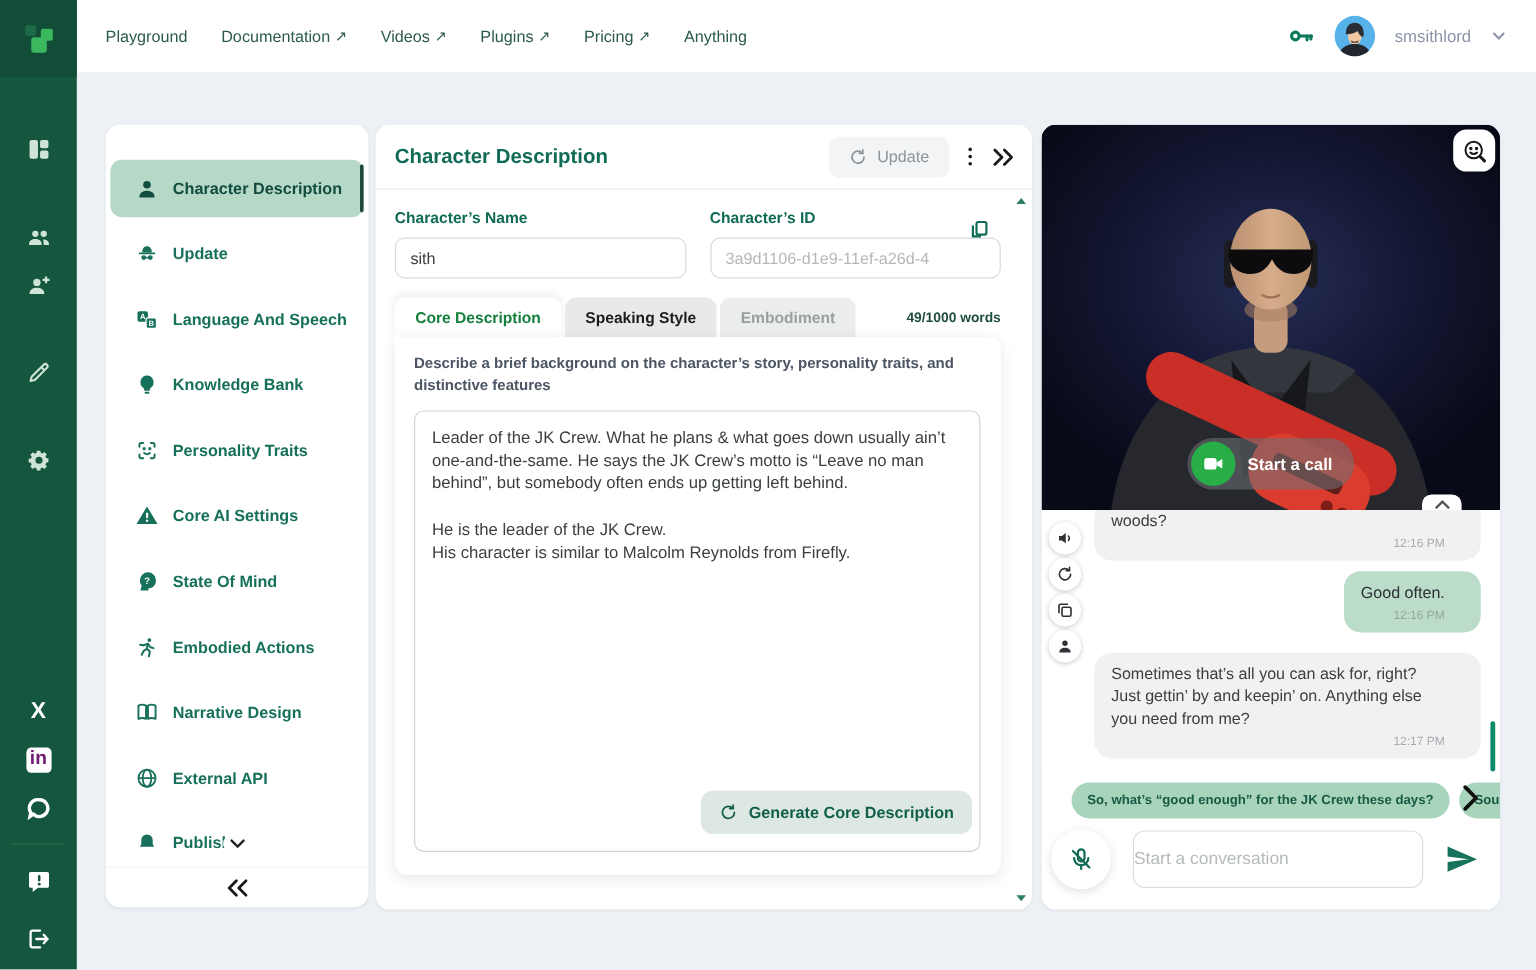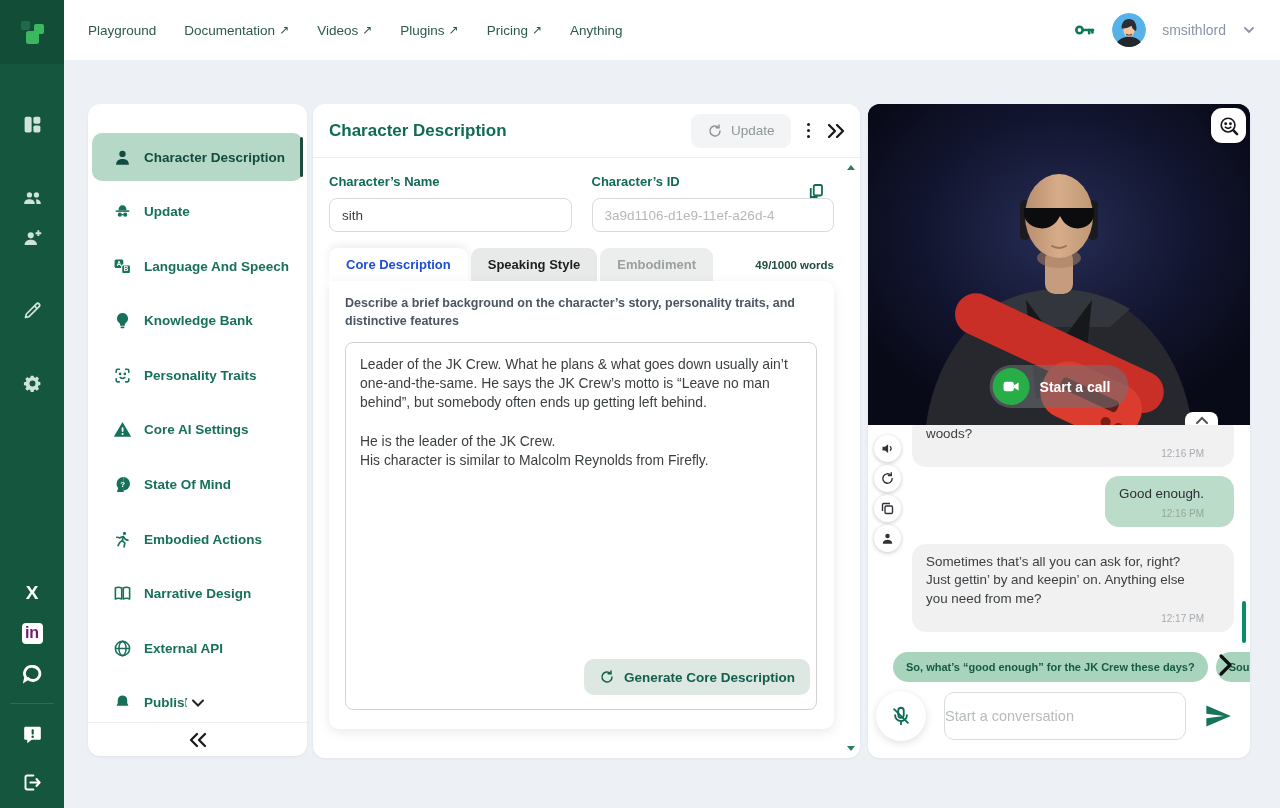--- a/index.html
+++ b/index.html
@@ -48,21 +48,21 @@
   #tri-dn{bottom:7px;border-top:5px solid #2d7d68}
   #form-row{display:flex;gap:20px;padding:16px 26px 0 16px}
   .field{flex:1}
   .f-label{font-size:13px;font-weight:700;color:#0f6b56;margin-bottom:9px}
   .f-input{width:100%;height:34px;border:1px solid #d7dbd9;border-radius:8px;padding:0 12px;font-size:13.5px;color:#3c4043;font-family:inherit;background:#fff}
   #id-wrap{position:relative}
   #id-input{color:#b4b9b7;padding-right:36px}
   #copy-id{position:absolute;right:9px;top:8px;color:#0f6b56;cursor:pointer}
   #tabs-row{display:flex;align-items:flex-end;padding:16px 26px 0 16px}
   .tab{font-size:13px;font-weight:700;padding:9px 17px;border-radius:9px 9px 0 0;cursor:pointer;white-space:nowrap}
-  .tab.active{background:#fff;color:#1d4ed8;box-shadow:0 -3px 8px rgba(0,0,0,.07)}
+  .tab.active{background:#fff;color:#15803d;box-shadow:0 -3px 8px rgba(0,0,0,.07)}
   .tab.idle{background:#e8eaea;color:#1d1d1d;margin-left:3px}
   .tab.dim{background:#eceeee;color:#9aa09e;margin-left:3px}
   #word-count{margin-left:auto;font-size:11.5px;font-weight:700;color:#1f4d3f;padding-bottom:10px}
   #desc-card{margin:0 26px 0 16px;background:#fff;border-radius:0 10px 10px 10px;box-shadow:0 3px 12px rgba(0,0,0,.09);padding:14px 16px 28px 16px;position:relative;height:448px}
   #helper{font-size:12.5px;font-weight:600;color:#4b5563;line-height:1.4;width:466px;margin-bottom:12px}
   #desc-ta{width:472px;height:368px;border:1px solid #cfd4d2;border-radius:8px;padding:12px 14px;font-family:inherit;font-size:13.9px;line-height:1.38;color:#3b3f42;resize:none;outline:none}
   #gen-btn{position:absolute;right:24px;bottom:34px;display:flex;align-items:center;gap:9px;background:#dee8e2;border:none;border-radius:10px;padding:10px 15px;font-size:13.5px;font-weight:700;color:#11604c;font-family:inherit;cursor:pointer}
   
   #preview-panel{left:868px;top:104px;width:382px;height:654px;overflow:hidden}
   #viewport{position:relative;width:382px;height:321px;background:radial-gradient(ellipse 70% 55% at 50% 42%,#232a4e 0%,#121530 55%,#090a18 100%)}
@@ -473,21 +473,21 @@
             <path d="M4.5 20c0-4 3.3-6 7.5-6s7.5 2 7.5 6v.5h-15z"></path>
           </svg>
         </div>
     </div>
     <div id="msgs">
       <div class="bubble gray" style="margin-top:-9px">
         <span>woods?</span>
         <div class="b-time">12:16 PM</div>
       </div>
       <div class="bubble green">
-        <span>Good enough.</span>
+        <span>Good often.</span>
         <div class="b-time">12:16 PM</div>
       </div>
       <div class="bubble gray" style="margin-top:17px">
         <span>Sometimes that’s all you can ask for, right? Just gettin’ by and keepin’ on. Anything else you need from me?</span>
         <div class="b-time">12:17 PM</div>
       </div>
     </div>
     <div id="chat-sb"></div>
   </div>
 

